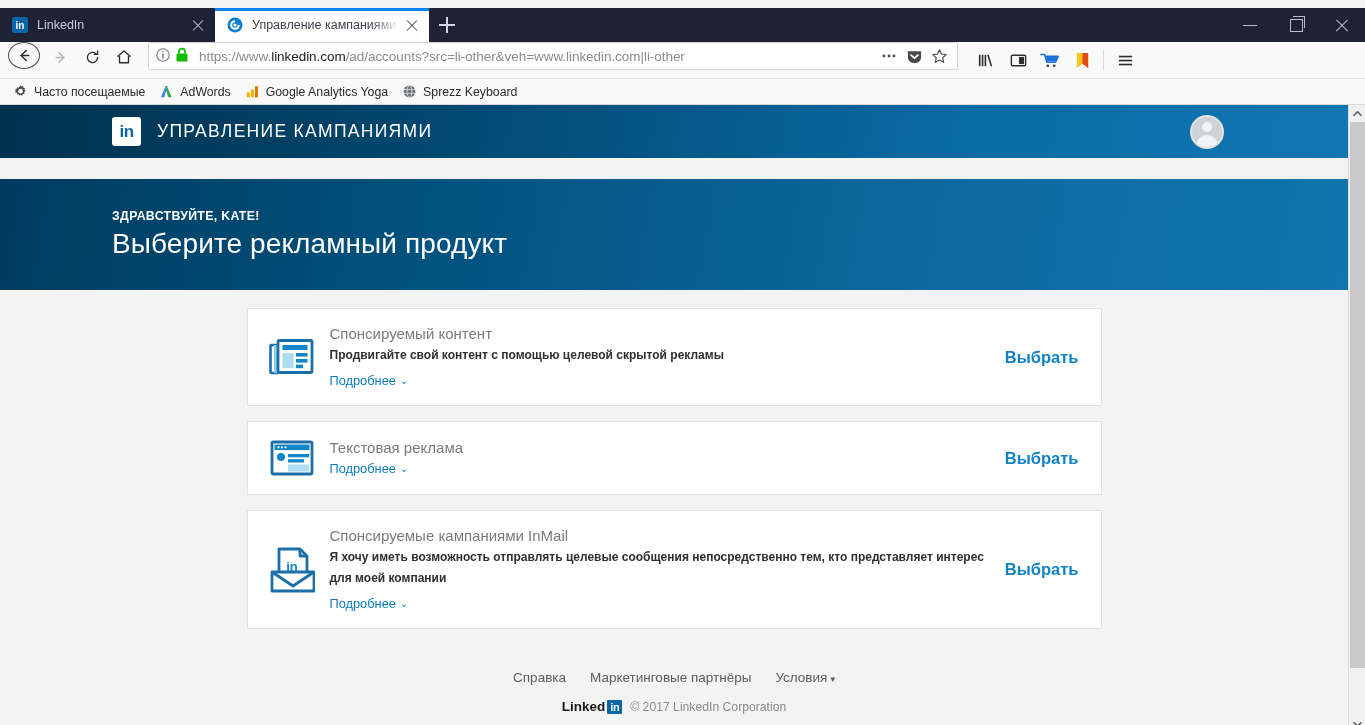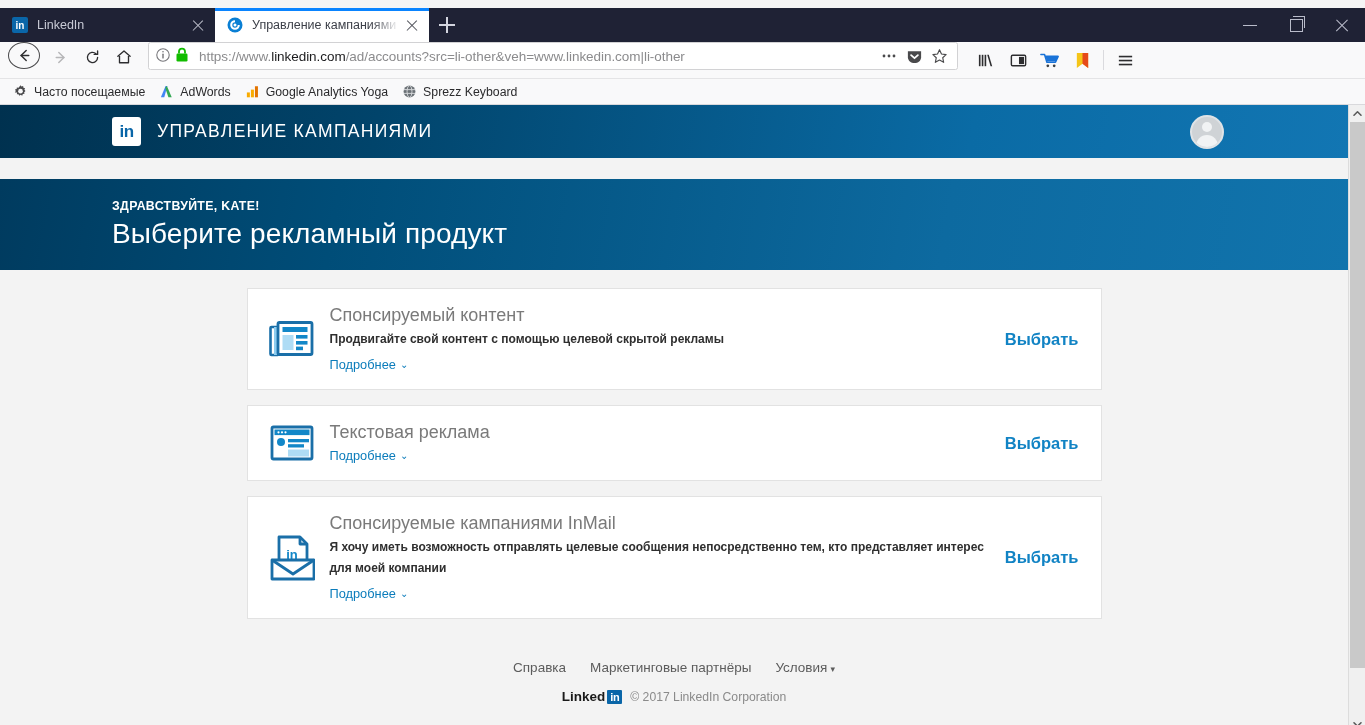--- a/index.html
+++ b/index.html
@@ -137,39 +137,39 @@
     border-radius: 50%; background: #f1f3f4;
   }
   .avatar::after {
     content:""; position:absolute; left: 4px; top: 18px; width: 22px; height: 18px;
     border-radius: 11px 11px 0 0; background: #f1f3f4;
   }
 
   .nav-gap { height: 21px; background: #f3f3f3; }
 
   .hero {
-    height: 91px;
+    height: 111px;
     background: linear-gradient(100deg, #003b5f 0%, #004d78 25%, #0d6aa0 70%, #1174ad 100%);
     padding-left: 112px; display: flex; flex-direction: column; justify-content: center;
   }
   .hero-greet {
     color: #ffffff; font-size: 12.3px; font-weight: bold; letter-spacing: 0.35px;
     margin-bottom: 5px;
   }
   .hero-title { color: #ffffff; font-size: 28px; font-weight: 400; letter-spacing: 0.1px; }
 
   .content { padding-top: 18px; }
   .cards { width: 855px; margin: 0 auto; }
   .card {
     background: #ffffff; border: 1px solid #e2e2e2; display: flex; align-items: center;
     padding: 16px 22px 16px 18px; margin-bottom: 15px;
   }
   .card-icon { width: 52px; flex: 0 0 52px; display:flex; align-items:center; justify-content:center; }
   .card-body { flex: 1 1 auto; padding-left: 12px; padding-right: 12px; }
-  .card-kicker { font-size: 18px; color: #7a7a7a; margin-bottom: 3px; }
+  .card-kicker { font-size: 15px; color: #7a7a7a; margin-bottom: 3px; }
   .card-headline {
     font-size: 12px; font-weight: bold; color: #2f2f2f; line-height: 21px;
     margin-bottom: 5px;
   }
   .card-more { font-size: 12.8px; color: #0b7cbb; display: inline-flex; align-items: center; }
   .chev { margin-left: 4px; font-size: 10px; line-height: 1; }
   .card-cta {
     flex: 0 0 auto; font-size: 16.5px; font-weight: bold; color: #1183c4; white-space: nowrap;
   }
 

